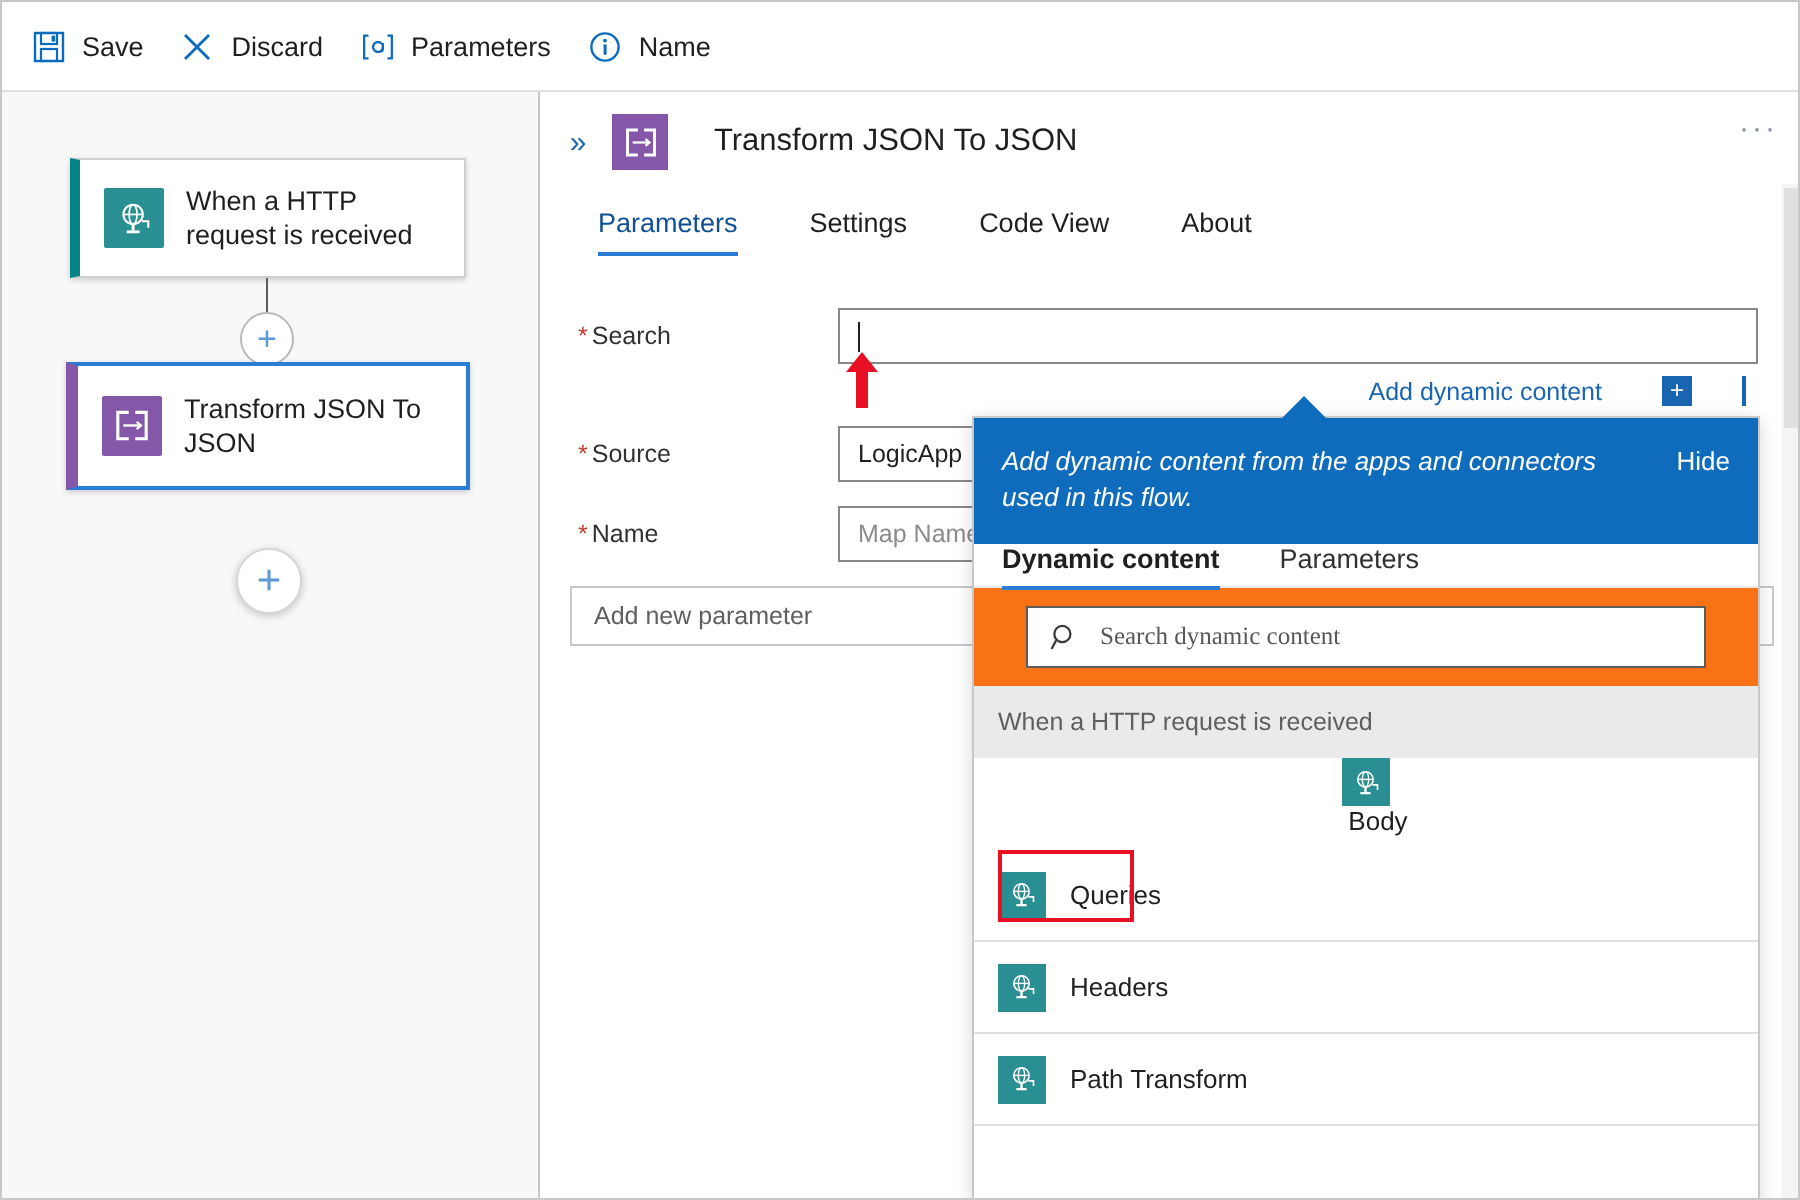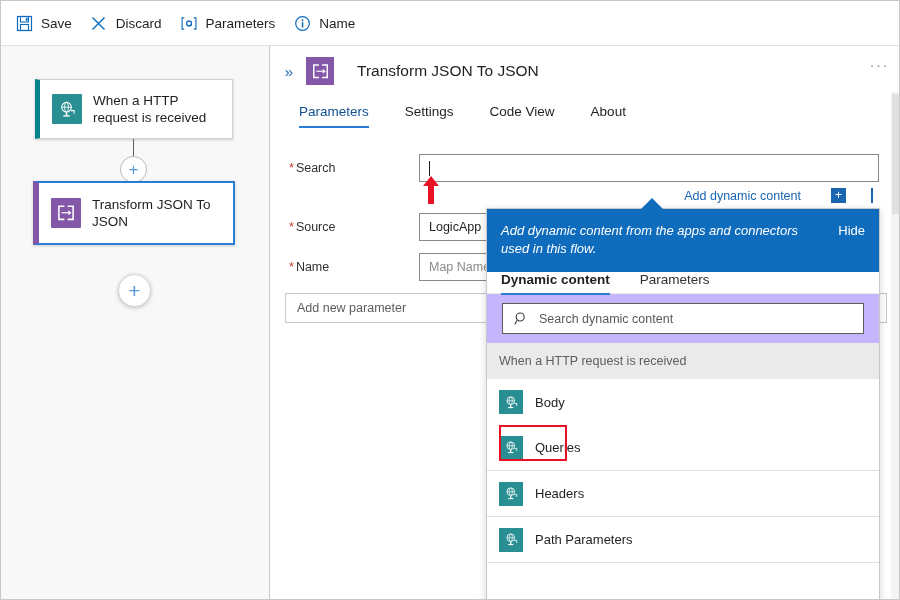--- a/index.html
+++ b/index.html
@@ -360,23 +360,24 @@
   }
   .fly-tab.active { font-weight: bold; color: #201f1e; }
   .fly-tab.active::after {
     content: "";
     position: absolute;
     left: 0; right: 0; bottom: 0;
     height: 2px;
     background: #2a7cd5;
   }
   .search-band {
-    background: #c4b5fd;
-    padding: 9px 15px;
-    box-sizing: border-box;
+    background: #f97316;
+    padding: 9px 26px;
+    box-sizing: border-box;
+    font-family: Liberation Serif, serif;
   }
   .search-box {
     height: 31px;
     background: #ffffff;
     border: 1px solid #5c5c5c;
     display: flex;
     align-items: center;
     padding-left: 10px;
     box-sizing: border-box;
   }
@@ -400,21 +401,21 @@
   .dyn-item {
     display: flex;
     align-items: center;
     height: 46px;
     padding-left: 12px;
     box-sizing: border-box;
     border-bottom: 1px solid #dfdfdf;
     cursor: pointer;
     position: relative;
   }
-  .dyn-item:first-child { border-bottom: none; }
+  .dyn-item:first-child { border-bottom: none; flex-direction: column; }
   .dyn-item-icon {
     width: 24px; height: 24px;
     background: #2a8f92;
     flex: none;
     margin-right: 12px;
     display: flex;
     align-items: center;
     justify-content: center;
   }
   .dyn-item-label { font-size: 13px; color: #201f1e; }
@@ -695,21 +696,21 @@
         <span class="dyn-item-icon">
           <svg width="15" height="15" viewBox="0 0 20 20">
             <circle cx="9" cy="7.6" r="5.1" fill="none" stroke="#ffffff" stroke-width="1.1"></circle>
             <ellipse cx="9" cy="7.6" rx="2.1" ry="5.1" fill="none" stroke="#ffffff" stroke-width="0.9"></ellipse>
             <line x1="3.9" y1="7.6" x2="14.1" y2="7.6" stroke="#ffffff" stroke-width="0.9"></line>
             <rect x="8.2" y="12.6" width="1.6" height="3.4" fill="#ffffff"></rect>
             <rect x="5.6" y="16" width="6.8" height="1.5" fill="#ffffff"></rect>
             <path d="M13.6 11.2 l3.4 0 l0 3.4" fill="none" stroke="#ffffff" stroke-width="1.1"></path>
           </svg>
         </span>
-        <span class="dyn-item-label">Path Parameters</span>
+        <span class="dyn-item-label">Path Transform</span>
       </div>
     </div>
   </div>
 
   <div class="highlight-box"></div>
   <div class="annot-arrow">
     <svg width="18" height="28" viewBox="0 0 18 28">
       <polygon points="9,0 17,10 12,10 12,28 6,28 6,10 1,10" fill="#e81123"></polygon>
     </svg>
   </div>

